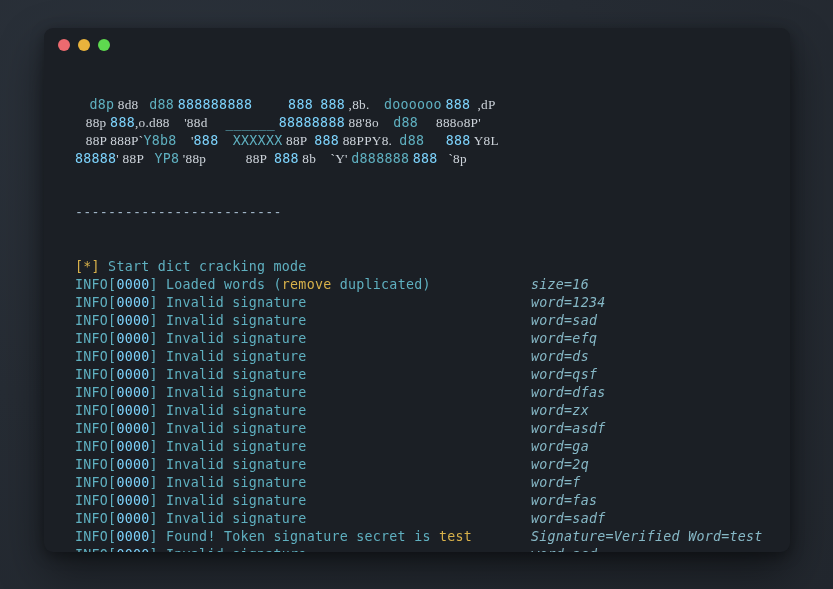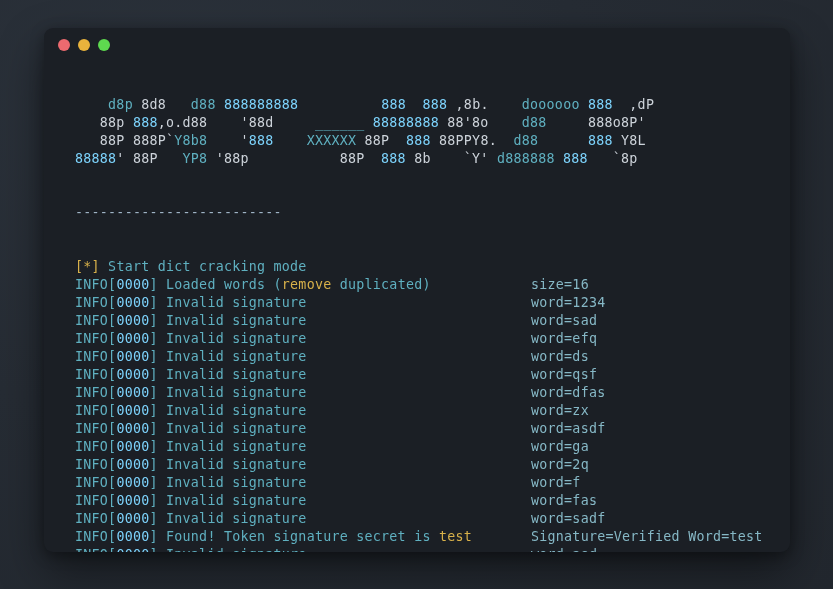--- a/index.html
+++ b/index.html
@@ -66,26 +66,27 @@
     position: relative;
     padding-left: 31px;
   }
   .art-line { padding-left: 31px; }
 
   
   .fields {
     position: absolute;
     left: 487px;
     top: 0;
+    font-style: italic;
   }
 
   
   .c-cyan   { color: #5fb0c0; }
   .c-red    { color: #7dd3fc; }
-  .c-white  { color: #cdd3da; }
+  .c-white  { color: #cdd3da; font-family: Liberation Serif, serif; }
   .c-yellow { color: #d8b14a; }
   .c-dash   { color: #9fb4c6; }
   .c-field  { color: #86b8c6; }
 </style>
 </head>
 <body>
 
 <div id="terminal-window">
 
   <div id="titlebar">

